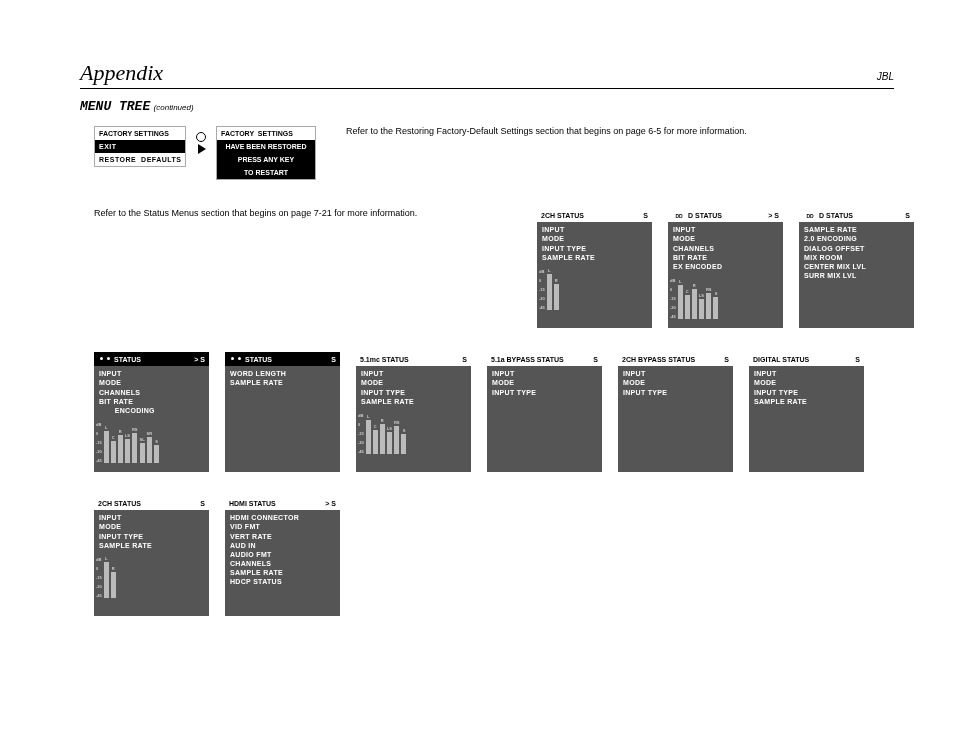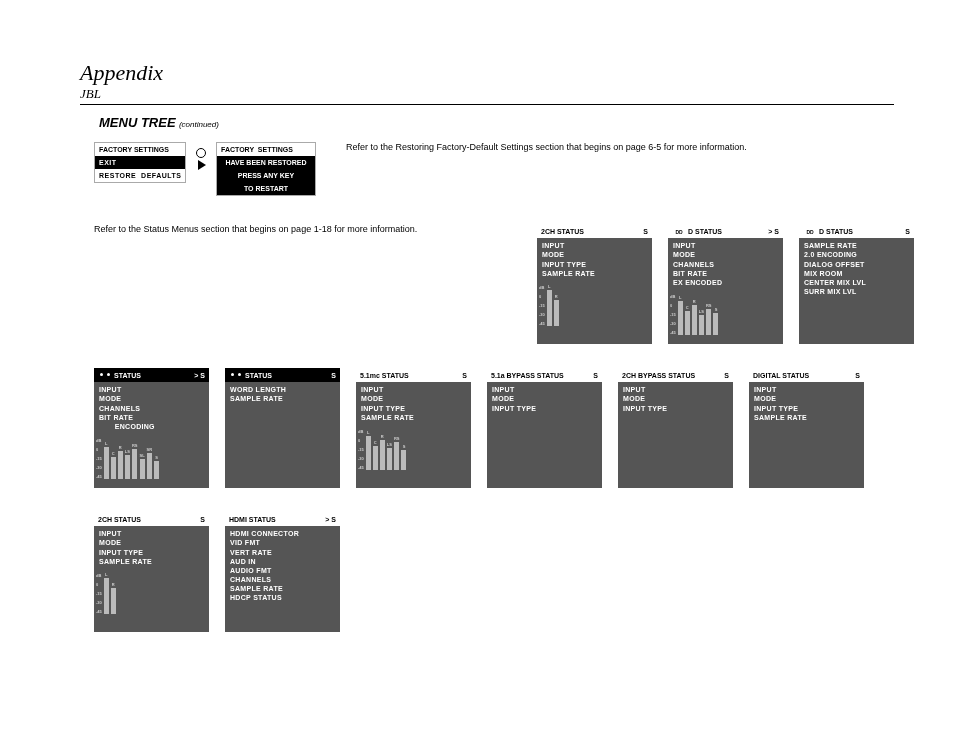--- a/index.html
+++ b/index.html
@@ -1,22 +1,22 @@
 <!DOCTYPE html>
 <html><head>
 <meta charset="utf-8">
 <style>
   * { box-sizing: border-box; margin: 0; padding: 0; }
   body { background: #fff; font-family: Arial, Helvetica, sans-serif; font-size: 9px; color: #000; }
   .page { width: 954px; height: 738px; margin: 0 auto; padding: 60px 60px 30px 80px; position: relative; }
-  .hdr { display: flex; justify-content: space-between; align-items: baseline; border-bottom: 1px solid #000; padding-bottom: 2px; margin-bottom: 10px; flex-direction: column; }
+  .hdr { display: flex; justify-content: space-between; align-items: baseline; border-bottom: 1px solid #000; padding-bottom: 2px; margin-bottom: 10px; }
   .hdr-title { font-size: 22px; font-style: italic; font-family: "Times New Roman", serif; }
-  .hdr-brand { font-size: 13px; font-style: italic; font-family: Liberation Serif, serif; }
+  .hdr-brand { font-size: 10px; font-style: italic; font-family: Liberation Sans, sans-serif; }
   .section-title { font-size: 12px; margin: 6px 0 12px; }
-  .section-title b { font-size: 13px; font-style: italic; font-family: Liberation Sans, sans-serif; margin-left: 19px; }
+  .section-title b { font-size: 13px; font-style: italic; font-family: Liberation Mono, monospace; }
   .section-title .cont { font-size: 8px; font-style: italic; text-align: right; }
 
   .row1 { display: flex; align-items: flex-start; gap: 10px; margin-left: 14px; margin-bottom: 28px; }
   .menu-box { background: #000; color: #fff; font-weight: bold; font-size: 7px; line-height: 1.3; border: 1px solid #aaa; }
   .menu-box .header { background: #fff; color: #000; padding: 2px 4px; white-space: pre; }
   .menu-box .item { padding: 2px 4px; letter-spacing: 0.5px; white-space: pre; }
   .menu-box .item.sel { background: #fff; color: #000; }
   #mb1 { width: 92px; }
   #mb2 { width: 100px; }
   .menu-box .center { text-align: center; padding: 2px 4px; }
@@ -82,21 +82,21 @@
     <div id="mb2" class="menu-box">
       <div class="header">FACTORY  SETTINGS</div>
       <div class="center">HAVE  BEEN  RESTORED</div>
       <div class="center">PRESS  ANY  KEY</div>
       <div class="center">TO  RESTART</div>
     </div>
     <div class="note" style="flex:1; padding-left:20px;">Refer to the Restoring Factory-Default Settings section that begins on page 6-5 for more information.</div>
   </div>
 
   <div class="grid">
-    <div class="spacer">Refer to the Status Menus section that begins on page 1-18 for more information.</div>
+    <div class="spacer">Refer to the Status Menus section that begins on page 7-21 for more information.</div>
 
     <div class="card tall" id="c-r1-0">
         <div class="chdr">
           <span>2CH STATUS</span>
           <span class="s">S</span>
         </div>
         <div class="body">
           <div>INPUT</div>
           <div>MODE</div>
           <div>INPUT TYPE</div>

